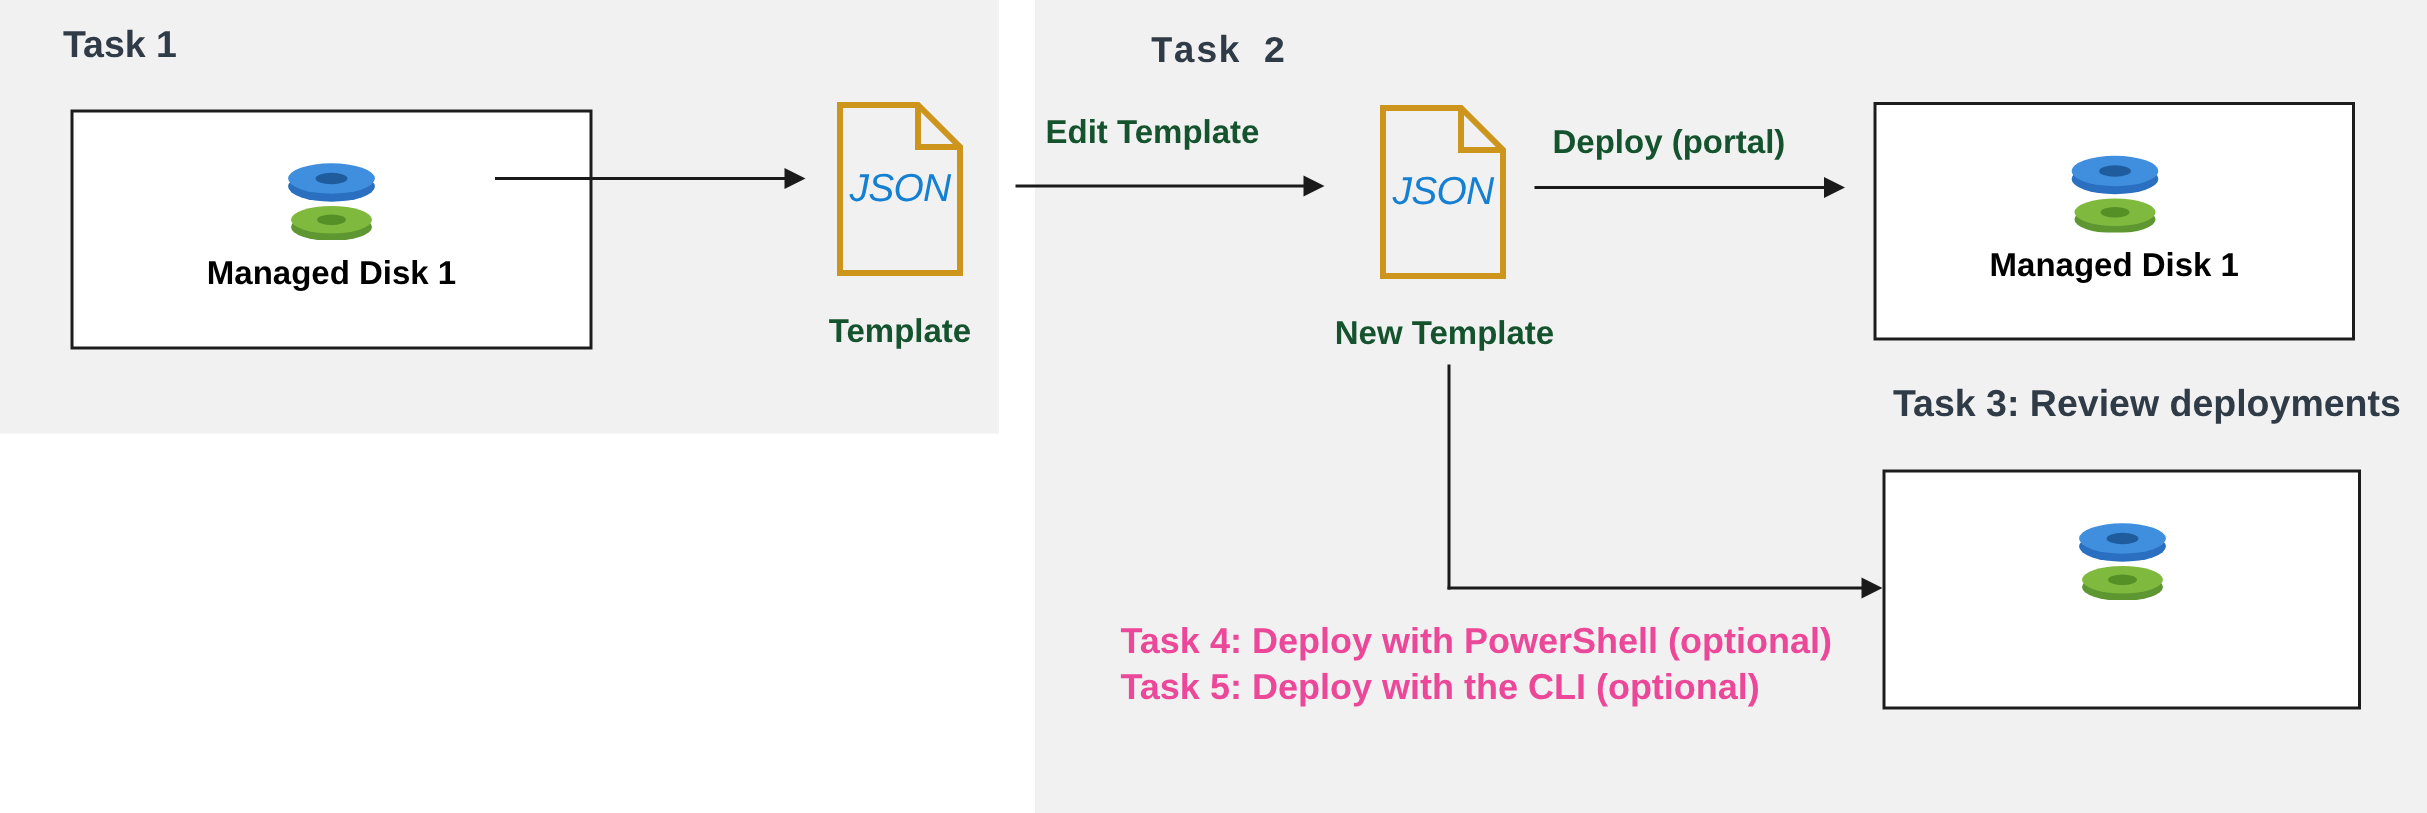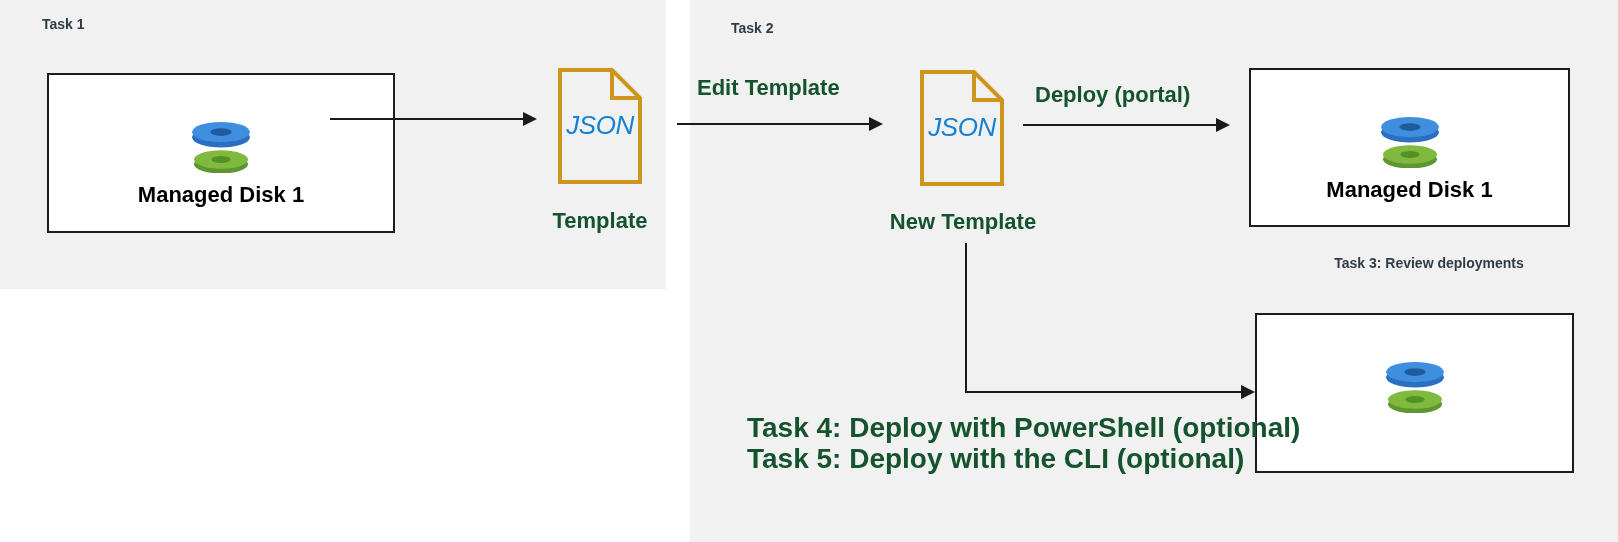--- a/index.html
+++ b/index.html
@@ -4,47 +4,47 @@
 <style>
   html,body{margin:0;padding:0;background:#ffffff;}
   #canvas{
     position:relative;width:1618px;height:542px;background:#ffffff;
     font-family:"Liberation Sans", sans-serif;overflow:hidden;
   }
   .panel{position:absolute;background:var(--panel-bg);}
   .panel-left{left:0;top:0;width:666px;height:289px;}
   .panel-right{left:690px;top:0;width:928px;height:542px;}
 
-  .heading{position:absolute;font-size:14px;font-weight:700;color:var(--heading);white-space:nowrap;}
+  .heading{position:absolute;font-size:25px;font-weight:700;color:var(--heading);white-space:nowrap;}
   .blabel{position:absolute;font-size:22px;font-weight:700;color:#14532d;white-space:nowrap;}
   .center{text-align:center;}
 
   .disk-box{
     position:absolute;background:#ffffff;border:2px solid #1c1c1c;box-sizing:border-box;
-    display:flex;flex-direction:column;align-items:center;padding-top:44px;
+    display:flex;flex-direction:column;align-items:center;padding-top:31px;
   }
   .disk-box .box-label{font-size:22px;font-weight:700;color:#000;margin-top:9px;white-space:nowrap;}
 
   .hl{position:absolute;height:2px;background:#1a1a1a;}
   .vl{position:absolute;width:2px;background:#1a1a1a;}
   .ah{position:absolute;width:0;height:0;border-top:7px solid transparent;
       border-bottom:7px solid transparent;border-left:14px solid #1a1a1a;}
 
   .json-file{position:absolute;width:88px;height:120px;}
   .json-file svg{position:absolute;left:0;top:0;}
   .json-file .json-text{
     position:absolute;left:0;top:44px;width:100%;text-align:center;
     font-size:26px;letter-spacing:-0.5px;color:var(--json-blue);font-weight:400;font-style:italic;
   }
   .json-stroke{stroke:var(--json-amber);stroke-width:4;fill:none;stroke-linejoin:miter;}
 
   .d-bs{fill:var(--disk-blue-side);} .d-bt{fill:var(--disk-blue-top);} .d-bh{fill:var(--disk-blue-hole);}
   .d-gs{fill:var(--disk-green-side);} .d-gt{fill:var(--disk-green-top);} .d-gh{fill:var(--disk-green-hole);}
 
-  .t45{position:absolute;left:747px;top:412px;font-size:28px;font-weight:700;color:#14532d;line-height:31px;white-space:nowrap;}
+  .t45{position:absolute;left:747px;top:412px;font-size:24px;font-weight:700;color:#ec4899;line-height:31px;white-space:nowrap;}
 </style>
 </head>
 <body>
 
 <div id="canvas">
 
   <div class="panel panel-left"></div>
   <div class="panel panel-right"></div>
 
   <div class="heading" style="left:42px;top:16px;">Task 1</div>
@@ -66,21 +66,21 @@
 
   <div class="json-file" style="left:556px;top:66px;">
     <svg width="88" height="120" viewBox="0 0 88 120">
       <path class="json-stroke" d="M4,4 H56 L84,32 V116 H4 Z"></path>
       <path class="json-stroke" d="M56,4 V32 H84"></path>
     </svg>
     <div class="json-text">JSON</div>
   </div>
   <div class="blabel center" style="left:538px;top:208px;width:124px;">Template</div>
 
-  <div class="heading" style="left:731px;top:20px;">Task 2</div>
+  <div class="heading" style="left:767px;top:20px;font-family:Liberation Mono, monospace;">Task 2</div>
 
   <div class="blabel" style="left:697px;top:75px;">Edit Template</div>
 
   <div class="hl" style="left:677px;top:123px;width:193px;"></div>
   <div class="ah" style="left:869px;top:117px;"></div>
 
   <div class="json-file" style="left:918px;top:68px;">
     <svg width="88" height="120" viewBox="0 0 88 120">
       <path class="json-stroke" d="M4,4 H56 L84,32 V116 H4 Z"></path>
       <path class="json-stroke" d="M56,4 V32 H84"></path>

